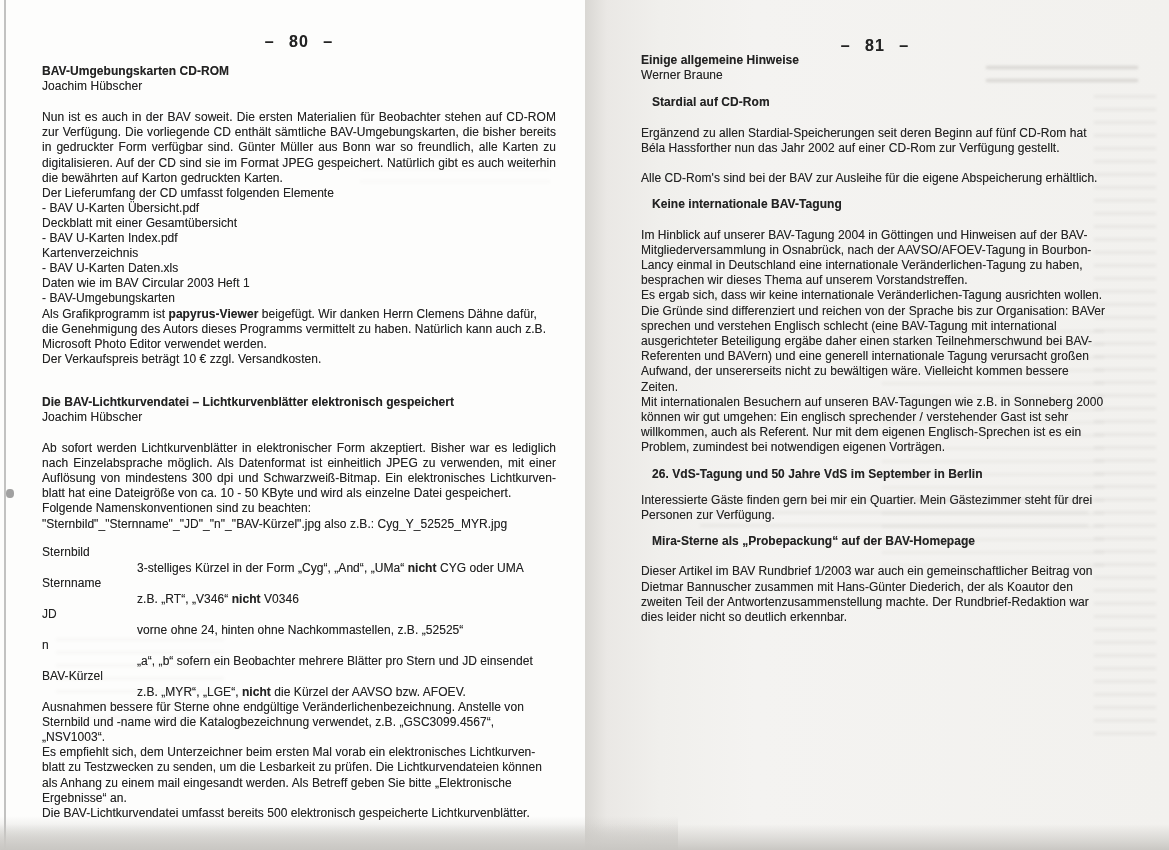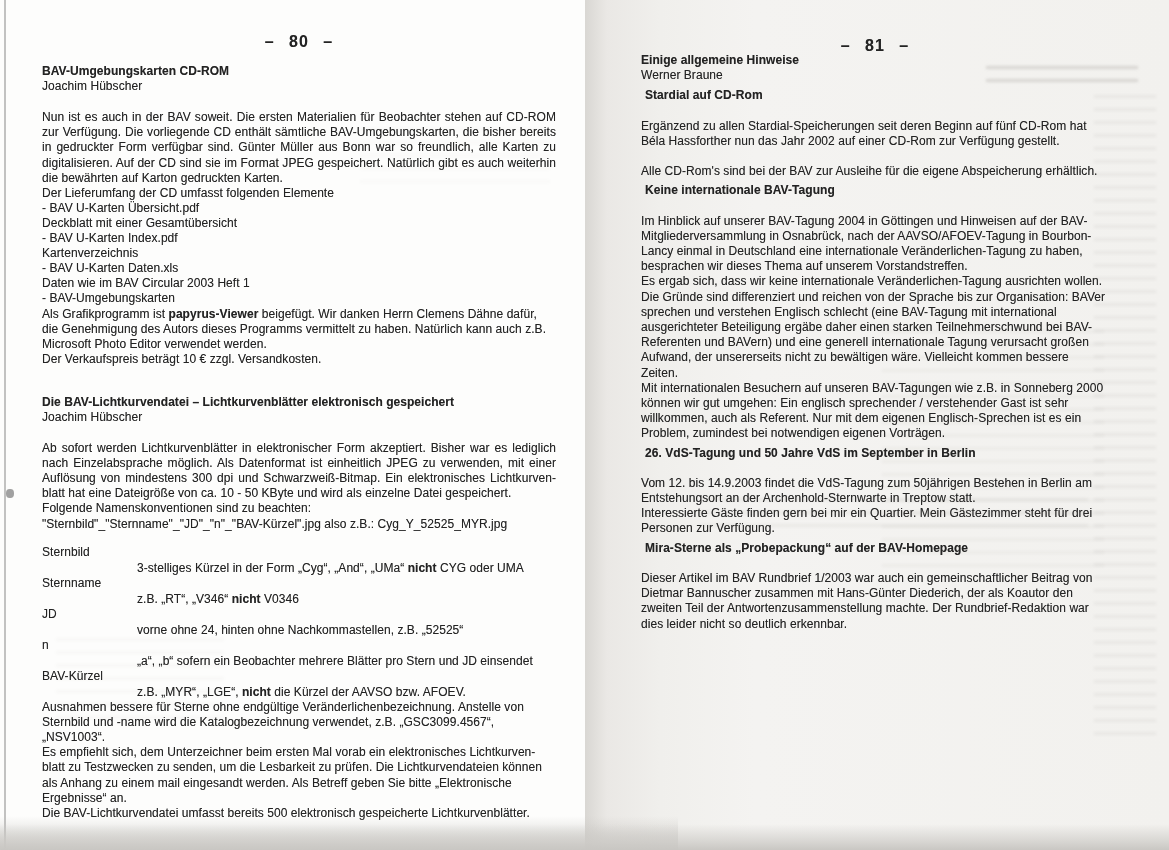--- a/index.html
+++ b/index.html
@@ -29,21 +29,21 @@
   .mt24{margin-top:24px}.mt26{margin-top:26px}.mt28{margin-top:28px}
 
   .filerow { display:flex;flex-direction:column; }
   .fname { width:176px; flex:none; }
   .fdesc { flex:1; }
 
   .defrow { display:flex; }
   .dterm { width:95px; flex:none; }
   .dtext { flex:1;margin-top:16px; }
 
-  .sh { font-weight:700; margin:4px; }
+  .sh { font-weight:700; margin:11px; }
 
   
   .art { position:absolute; pointer-events:none; }
   .stripes { background:repeating-linear-gradient(180deg,
       rgba(128,123,116,.6) 0 3px, rgba(128,123,116,0) 3px 13px);
       filter:blur(1.6px); }
   .a-tr     { left:986px; top:66px;  width:152px; height:24px; opacity:.40; }
   .a-rcol   { left:1094px; top:95px; width:62px;  height:645px; opacity:.15; }
   .a-rmid   { left:882px; top:330px; width:222px; height:238px; opacity:.10; }
   .a-rlow   { left:700px; top:498px; width:388px; height:32px;  opacity:.14; }
@@ -143,21 +143,20 @@
     <p class="sh mt22">Stardial auf CD-Rom</p>
     <p class="para mt16">Ergänzend zu allen Stardial-Speicherungen seit deren Beginn auf  fünf CD-Rom hat Béla Hassforther nun das Jahr 2002 auf einer CD-Rom zur Verfügung gestellt.</p>
     <p class="para mt15">Alle CD-Rom's sind bei der BAV zur Ausleihe für die eigene Abspeicherung erhältlich.</p>
 
     <p class="sh mt20">Keine internationale BAV-Tagung</p>
     <p class="para mt15">Im Hinblick auf unserer BAV-Tagung 2004 in Göttingen und Hinweisen auf der BAV-Mitgliederversammlung in Osnabrück, nach der AAVSO/AFOEV-Tagung in Bourbon-Lancy einmal in Deutschland eine internationale Veränderlichen-Tagung zu haben, besprachen wir dieses Thema auf unserem Vorstandstreffen.</p>
     <p class="para mt14">Es ergab sich, dass wir keine internationale Veränderlichen-Tagung ausrichten wollen. Die Gründe sind differenziert und reichen von der Sprache bis zur Organisation: BAVer sprechen und verstehen Englisch schlecht (eine BAV-Tagung mit international ausgerichteter Beteiligung ergäbe daher einen starken Teilnehmerschwund bei BAV-Referenten und BAVern) und eine generell internationale Tagung verursacht großen Aufwand, der unsererseits nicht zu bewältigen wäre. Vielleicht kommen bessere Zeiten.</p>
     <p class="para mt14">Mit internationalen Besuchern auf unseren BAV-Tagungen wie z.B. in Sonneberg 2000 können wir gut umgehen: Ein englisch sprechender / verstehender Gast ist sehr willkommen, auch als Referent. Nur mit dem eigenen Englisch-Sprechen ist es ein Problem, zumindest bei notwendigen eigenen Vorträgen.</p>
 
     <p class="sh mt24">26. VdS-Tagung und 50 Jahre VdS im September in Berlin</p>
-    <p class="para mt15">Vom 12. bis 14.9.2003 findet die VdS-Tagung zum 50jährigen Bestehen in Berlin am Entstehungsort an der Archenhold-Sternwarte in Treptow statt.</p>
     <p class="para mt14">Interessierte Gäste finden gern bei mir ein Quartier. Mein Gästezimmer steht für drei Personen zur Verfügung.</p>
 
     <p class="sh mt26">Mira-Sterne als „Probepackung“ auf der BAV-Homepage</p>
     <p class="para mt15">Dieser Artikel im BAV Rundbrief 1/2003 war auch ein gemeinschaftlicher Beitrag  von Dietmar Bannuscher zusammen mit Hans-Günter Diederich, der als Koautor den zweiten Teil der Antwortenzusammenstellung machte.  Der Rundbrief-Redaktion war dies leider nicht so deutlich erkennbar.</p>
 
   </div>
 </div>
 
 <div class="art stripes a-tr"></div>
 <div class="art stripes a-rcol"></div>

